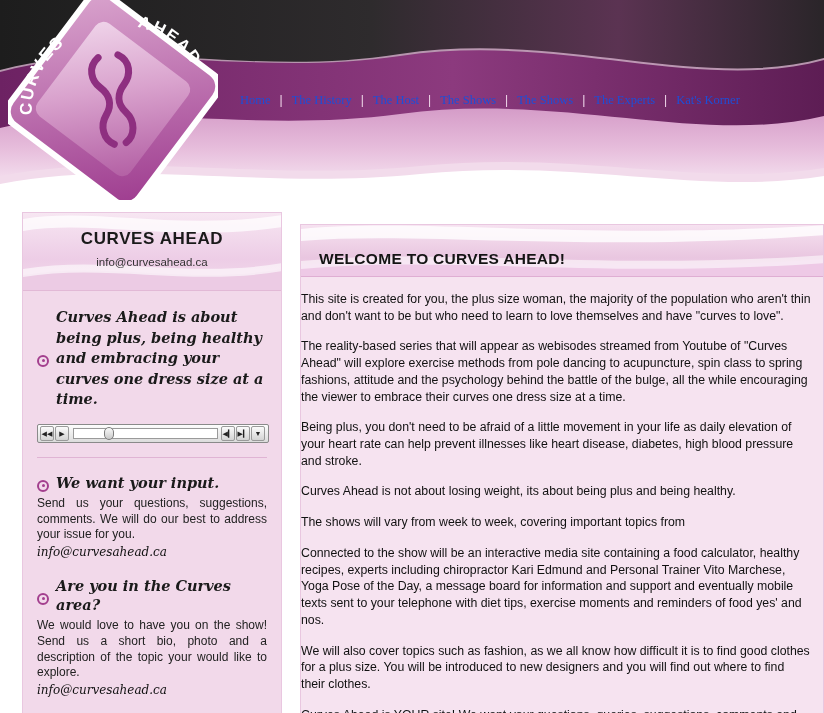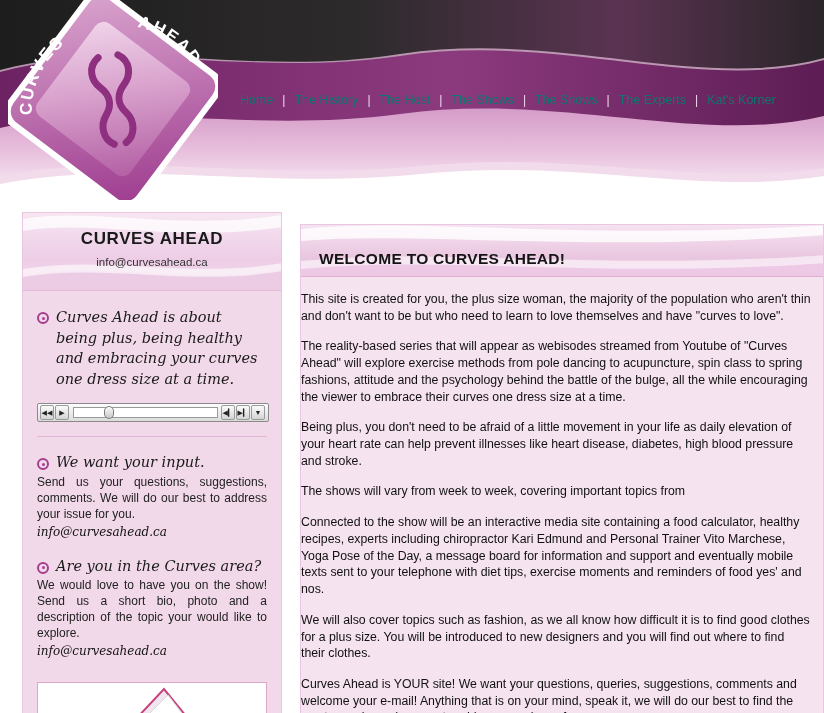--- a/index.html
+++ b/index.html
@@ -32,23 +32,24 @@
     left: 240px; top: 91px;
     height: 18px;
     display: flex;
     align-items: center;
     font-size: 12.5px;
     color: #ffffff;
     white-space: nowrap;
     z-index: 6;
   }
   .nav a {
-    color: #0f766e;
+    color: #1d4ed8;
     text-decoration: none;
     padding: 0 0px;
+    font-family: Liberation Serif, serif;
   }
   .nav .sep {
     color: #f0d8ea;
     margin: 0 9px;
     font-size: 12px;
   }
 
   
   .logo-wrap {
     position: absolute;
@@ -99,21 +100,21 @@
     position: absolute;
     left: 0; right: 0; top: 43px;
     text-align: center;
     font-size: 11.5px;
     color: #333333;
     z-index: 3;
   }
 
   .side-body { padding: 16px 14px 10px 14px; }
 
-  .bullet-row { display: flex; align-items: flex-start; }
+  .bullet-row { display: flex; align-items: center; font-weight: bold; }
   .bullet {
     flex: 0 0 auto;
     width: 12px; height: 12px;
     margin: 5px 7px 0 0;
     border-radius: 50%;
     border: 2px solid #a33f8e;
     background: #f2d9ea;
     position: relative;
   }
   .bullet:after {
@@ -411,20 +412,21 @@
           <path d="M0,4 C120,-8 280,16 524,0 L524,10 C280,28 120,6 0,16 Z" fill="#ffffff" opacity="0.8"></path>
           <path d="M0,40 C140,26 300,50 524,34 L524,52 L0,52 Z" fill="#eec9e6"></path>
           <path d="M0,36 C140,22 300,46 524,30 L524,38 C300,54 140,30 0,44 Z" fill="#ffffff" opacity="0.55"></path>
         </svg>
         <h1 class="main-title">WELCOME TO CURVES AHEAD!</h1>
       </div>
       <div class="main-body">
         <p>This site is created for you, the plus size woman, the majority of the population who aren't thin and don't want to be but who need to learn to love themselves and have "curves to love".</p>
         <p>The reality-based series that will appear as webisodes streamed from Youtube of "Curves Ahead" will explore exercise methods from pole dancing to acupuncture, spin class to spring fashions, attitude and the psychology behind the battle of the bulge, all the while encouraging the viewer to embrace their curves one dress size at a time.</p>
         <p>Being plus, you don't need to be afraid of a little movement in your life as daily elevation of your heart rate can help prevent illnesses like heart disease, diabetes, high blood pressure and stroke.</p>
+        <p>Curves Ahead is not about losing weight, its about being plus and being healthy.</p>
         <p>The shows will vary from week to week, covering important topics from</p>
         <p>Connected to the show will be an interactive media site containing a food calculator, healthy recipes, experts including chiropractor Kari Edmund and Personal Trainer Vito Marchese, Yoga Pose of the Day, a message board for information and support and eventually mobile texts sent to your telephone with diet tips, exercise moments and reminders of food yes' and nos.</p>
         <p>We will also cover topics such as fashion, as we all know how difficult it is to find good clothes for a plus size. You will be introduced to new designers and you will find out where to find their clothes.</p>
         <p>Curves Ahead is YOUR site! We want your questions, queries, suggestions, comments and welcome your e-mail! Anything that is on your mind, speak it, we will do our best to find the most experienced person to address your issue for you.</p>
 
       </div>
     </section>
   </div>
 </div>
 

